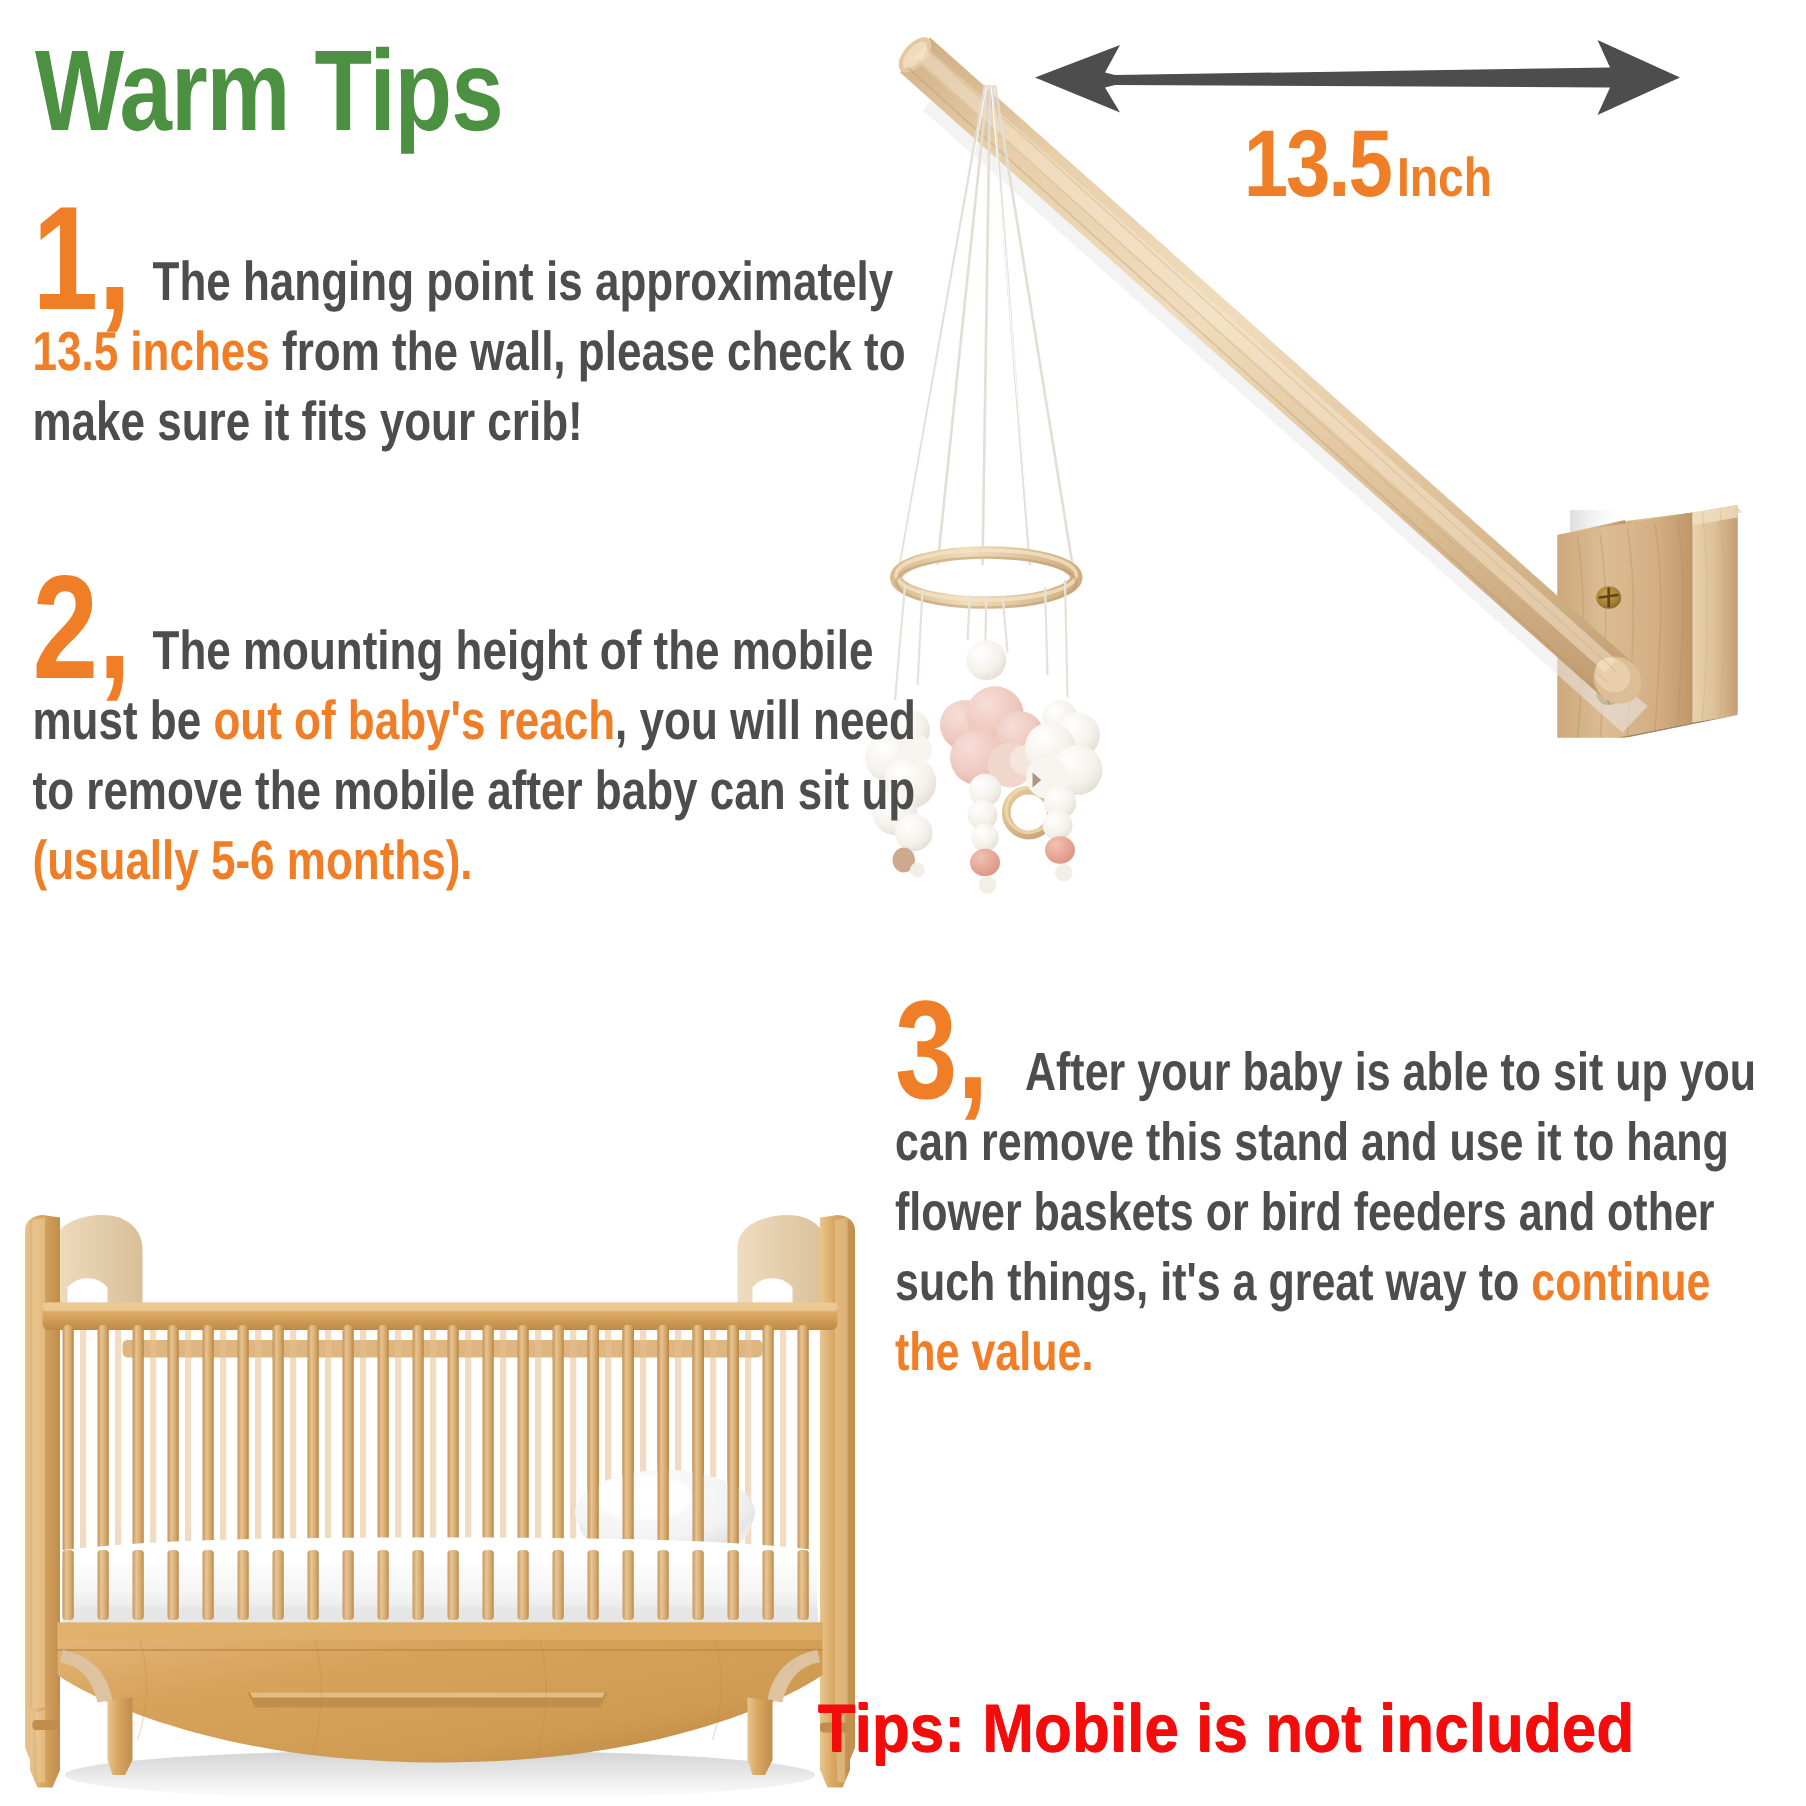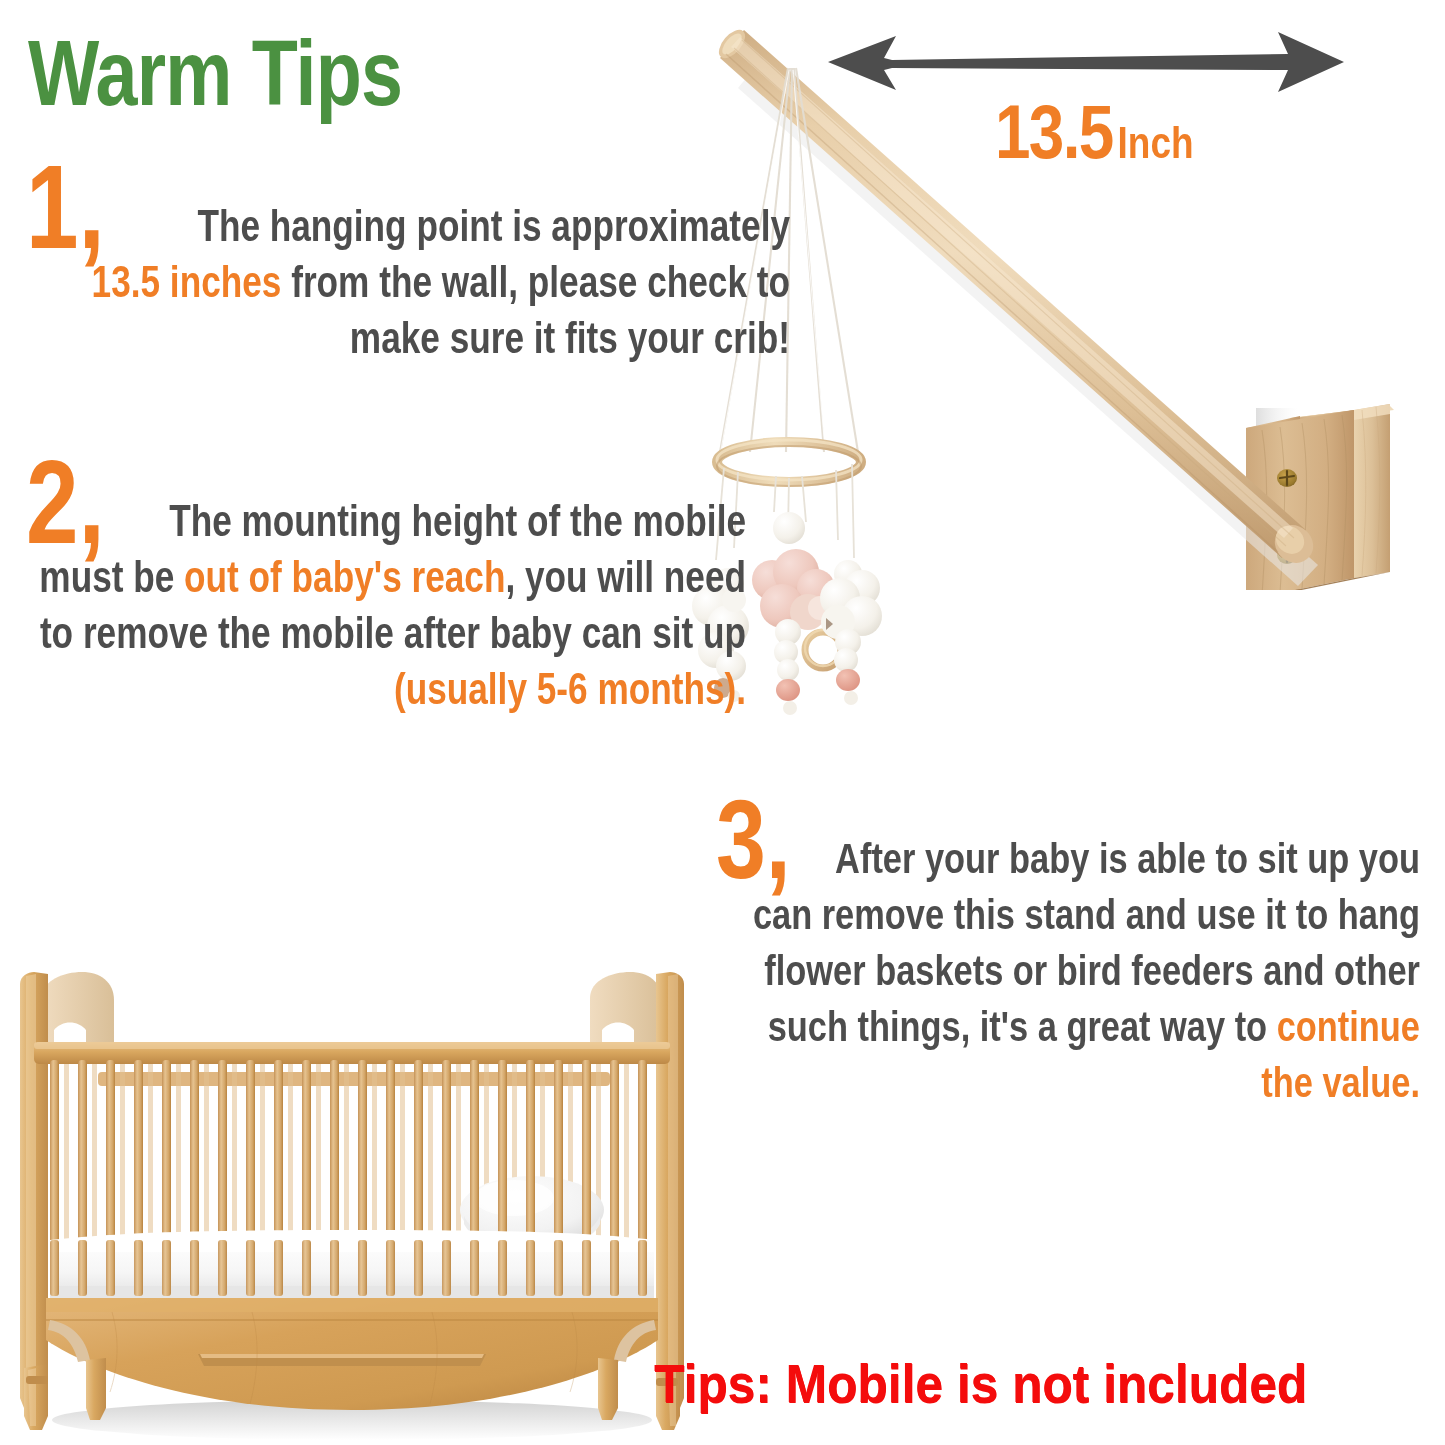--- a/index.html
+++ b/index.html
@@ -3,21 +3,21 @@
 <meta charset="utf-8">
 <style>
   html,body{margin:0;padding:0;}
   body{
     width:1445px;height:1445px;
     background:#ffffff;
     font-family:"Liberation Sans", sans-serif;
     overflow:hidden;
     position:relative;
   }
-  #stage{position:absolute;inset:0;width:1445px;height:1445px;background:#fff;overflow:hidden;text-align:right;}
+  #stage{position:absolute;inset:0;width:1445px;height:1445px;background:#fff;overflow:hidden;}
 
   
   .hdr{
     position:absolute;left:28px;top:30px;
     font-family:"Liberation Sans Narrow","Liberation Sans",sans-serif;
     font-weight:700;font-size:92px;line-height:0.95;
     color:#4b9141;letter-spacing:-1px;
     transform:scaleX(0.82);transform-origin:left top;
     white-space:nowrap;
   }

